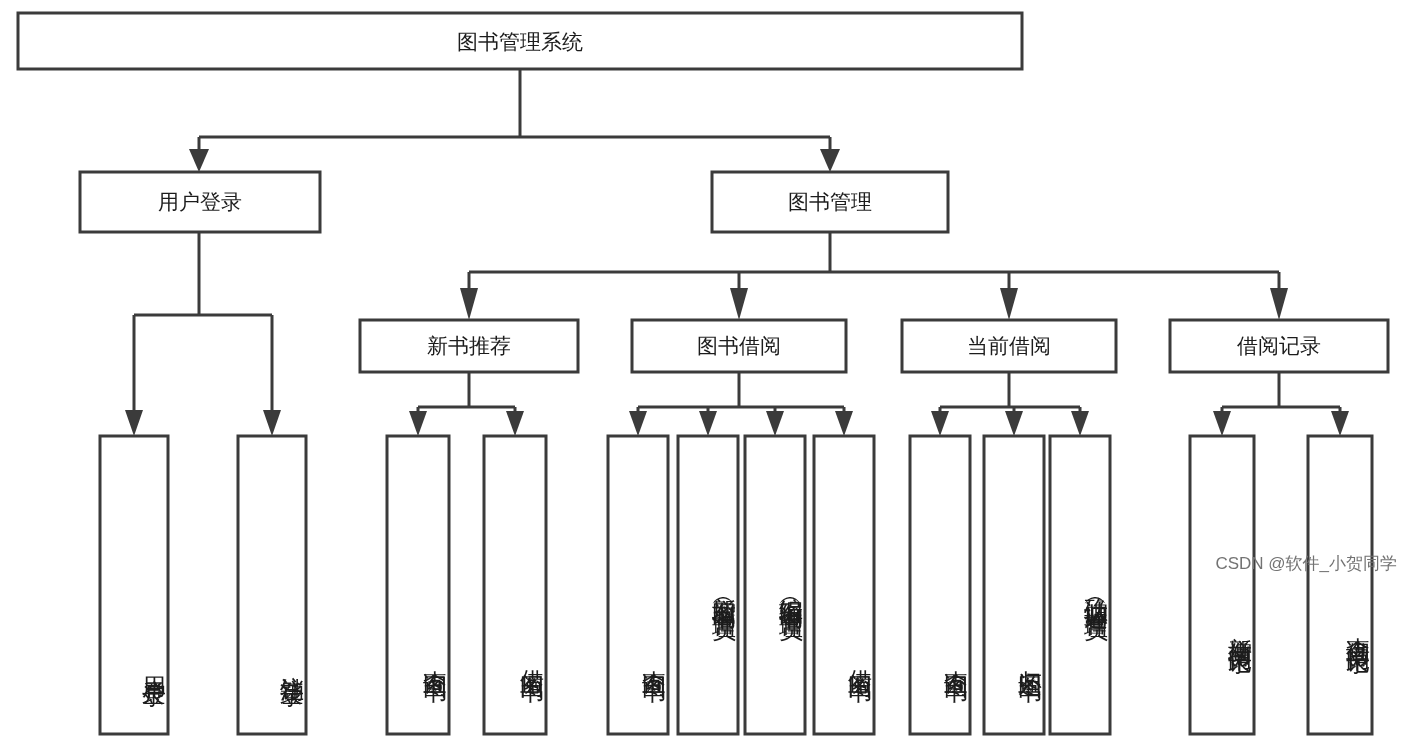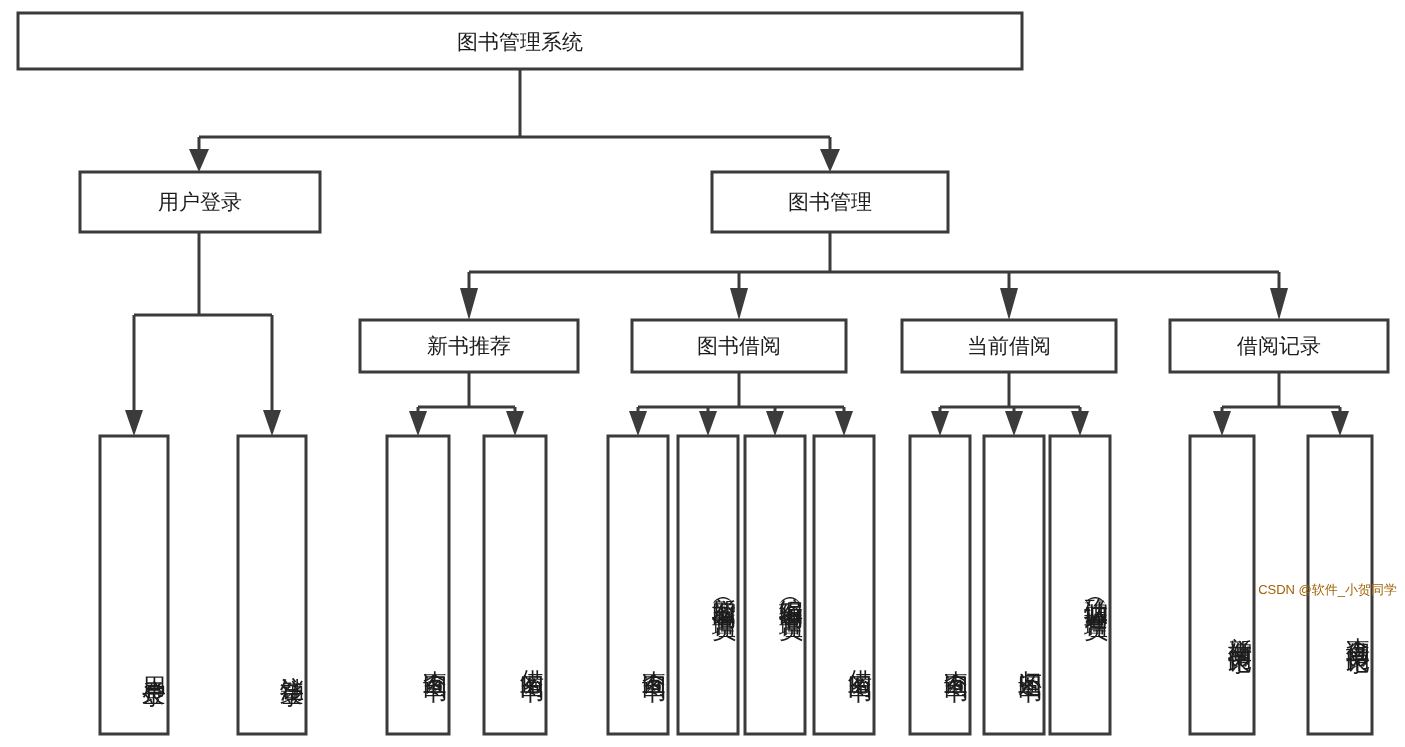--- a/index.html
+++ b/index.html
@@ -60,24 +60,24 @@
     text-align: center;
     white-space: nowrap;
     pointer-events: none;
     display: flex;
     align-items: flex-start;
     justify-content: center;
   }
   .watermark {
     position: absolute;
     right: 8px;
-    bottom: 0;
-    font-family: "Liberation Sans", "DejaVu Sans", sans-serif;
-    font-size: 13px;
-    color: #a16207;
+    bottom: 24px;
+    font-family: "Liberation Sans", "DejaVu Sans", sans-serif;
+    font-size: 17px;
+    color: #737373;
     white-space: nowrap;
   }
 </style>
 </head>
 <body>
 
 <div id="diagram-root">
 
   <svg class="diagram-canvas" viewBox="0 0 1405 747">
 

